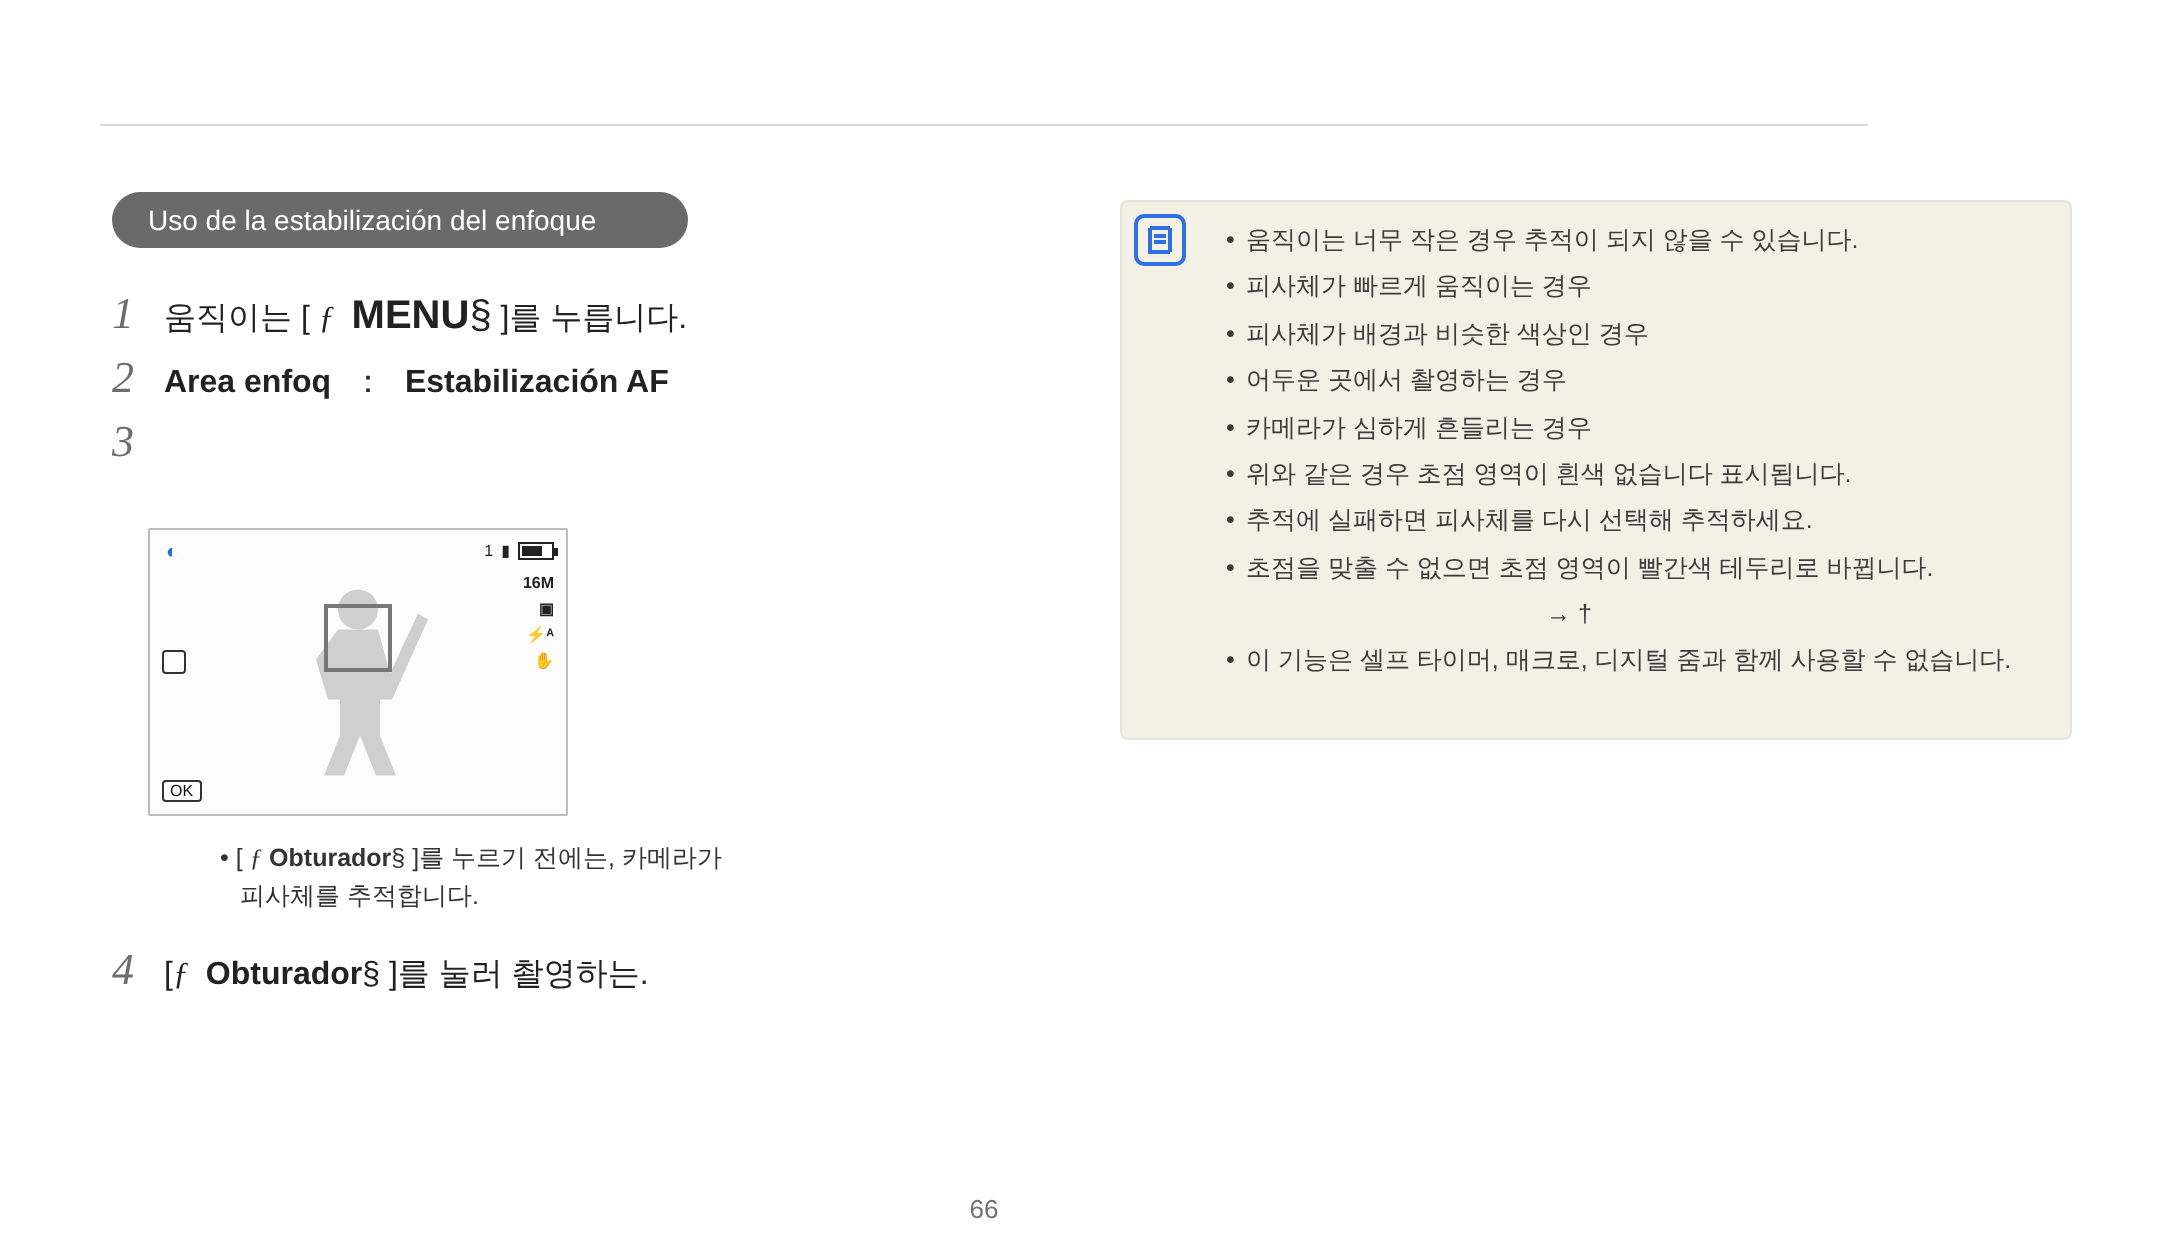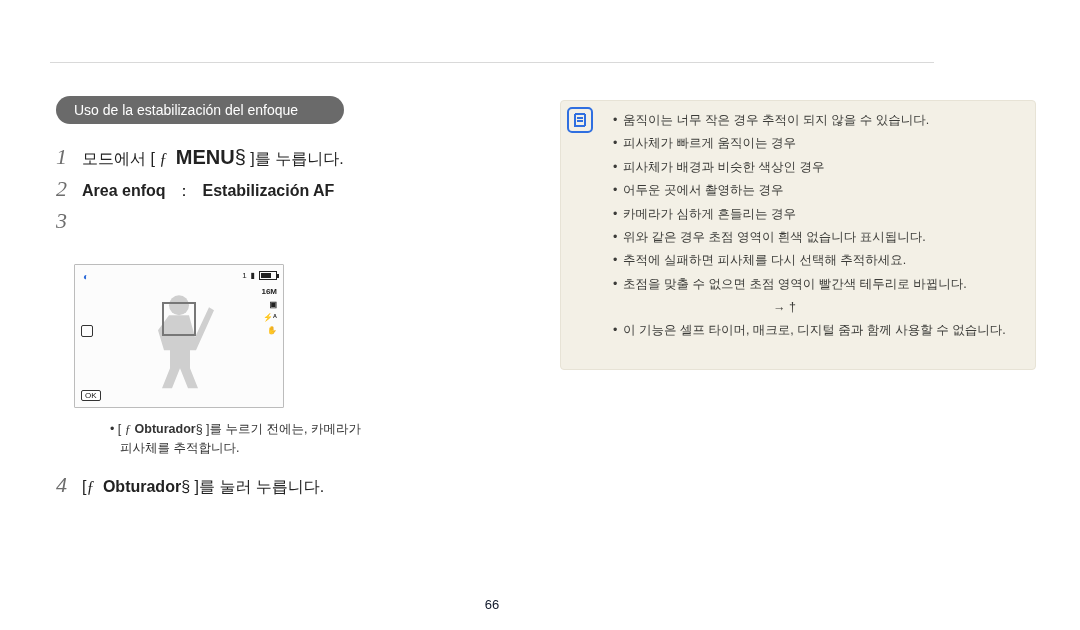--- a/index.html
+++ b/index.html
@@ -68,36 +68,36 @@
     position: absolute; top: 6px; left: 6px;
     width: 26px; height: 26px; border: 2px solid #2f6fe0; border-radius: 5px;
     display:flex; align-items:center; justify-content:center;
     color:#2f6fe0; font-size:16px;
   }
   .note-body { margin-left: 38px; font-size: 12.5px; color: #3b3b38; line-height: 1.55; }
   .note-body .item { display:flex; margin-bottom:4px; }
   .note-body .bullet { width: 10px; flex:none; }
   .note-body .txt { flex:1; }
 
-  .page-num { position: absolute; bottom: 18px; left: 50%; transform: translateX(-50%); font-size: 13px; color: #0f172a; }
+  .page-num { position: absolute; bottom: 18px; left: 50%; transform: translateX(-50%); font-size: 13px; color: #737373; }
 </style>
 </head>
 <body>
 
 <div class="page">
   <div class="top-rule"></div>
 
   <div class="left-col">
     <div class="pill">Uso de la estabilización del enfoque</div>
 
     <div class="steps">
       <div class="step-row">
         <div class="step-num">1</div>
         <div class="step-text">
-          <span>모드에서 [</span>
+          <span>움직이는 [</span>
           <span class="cursive">ƒ</span>
           <span class="bold big">MENU</span><span class="big">§</span>
           <span>]를 누릅니다.</span>
         </div>
       </div>
 
       <div class="step-row">
         <div class="step-num">2</div>
         <div class="step-text">
           <span class="bold">Area enfoq</span>
@@ -146,21 +146,21 @@
       <span>]를 누르기 전에는, 카메라가</span><br>
       <span style="margin-left:10px">피사체를 추적합니다.</span>
     </div>
 
     <div class="steps" style="margin-top:14px">
       <div class="step-row">
         <div class="step-num">4</div>
         <div class="step-text">
           <span>[</span><span class="cursive">ƒ</span>
           <span class="bold">Obturador</span><span>§</span>
-          <span>]를 눌러 누릅니다.</span>
+          <span>]를 눌러 촬영하는.</span>
         </div>
       </div>
     </div>
   </div>
 
   <div class="right-col">
     <div class="note-box">
       <div class="note-icon">
         <svg width="16" height="16" viewBox="0 0 16 16">
             <path fill="none" stroke="#2f6fe0" stroke-width="2" d="M3 2 L13 2 M3 2 L3 14 L13 14 M13 2 L13 14 M5 6 h6 M5 9 h6"></path>

